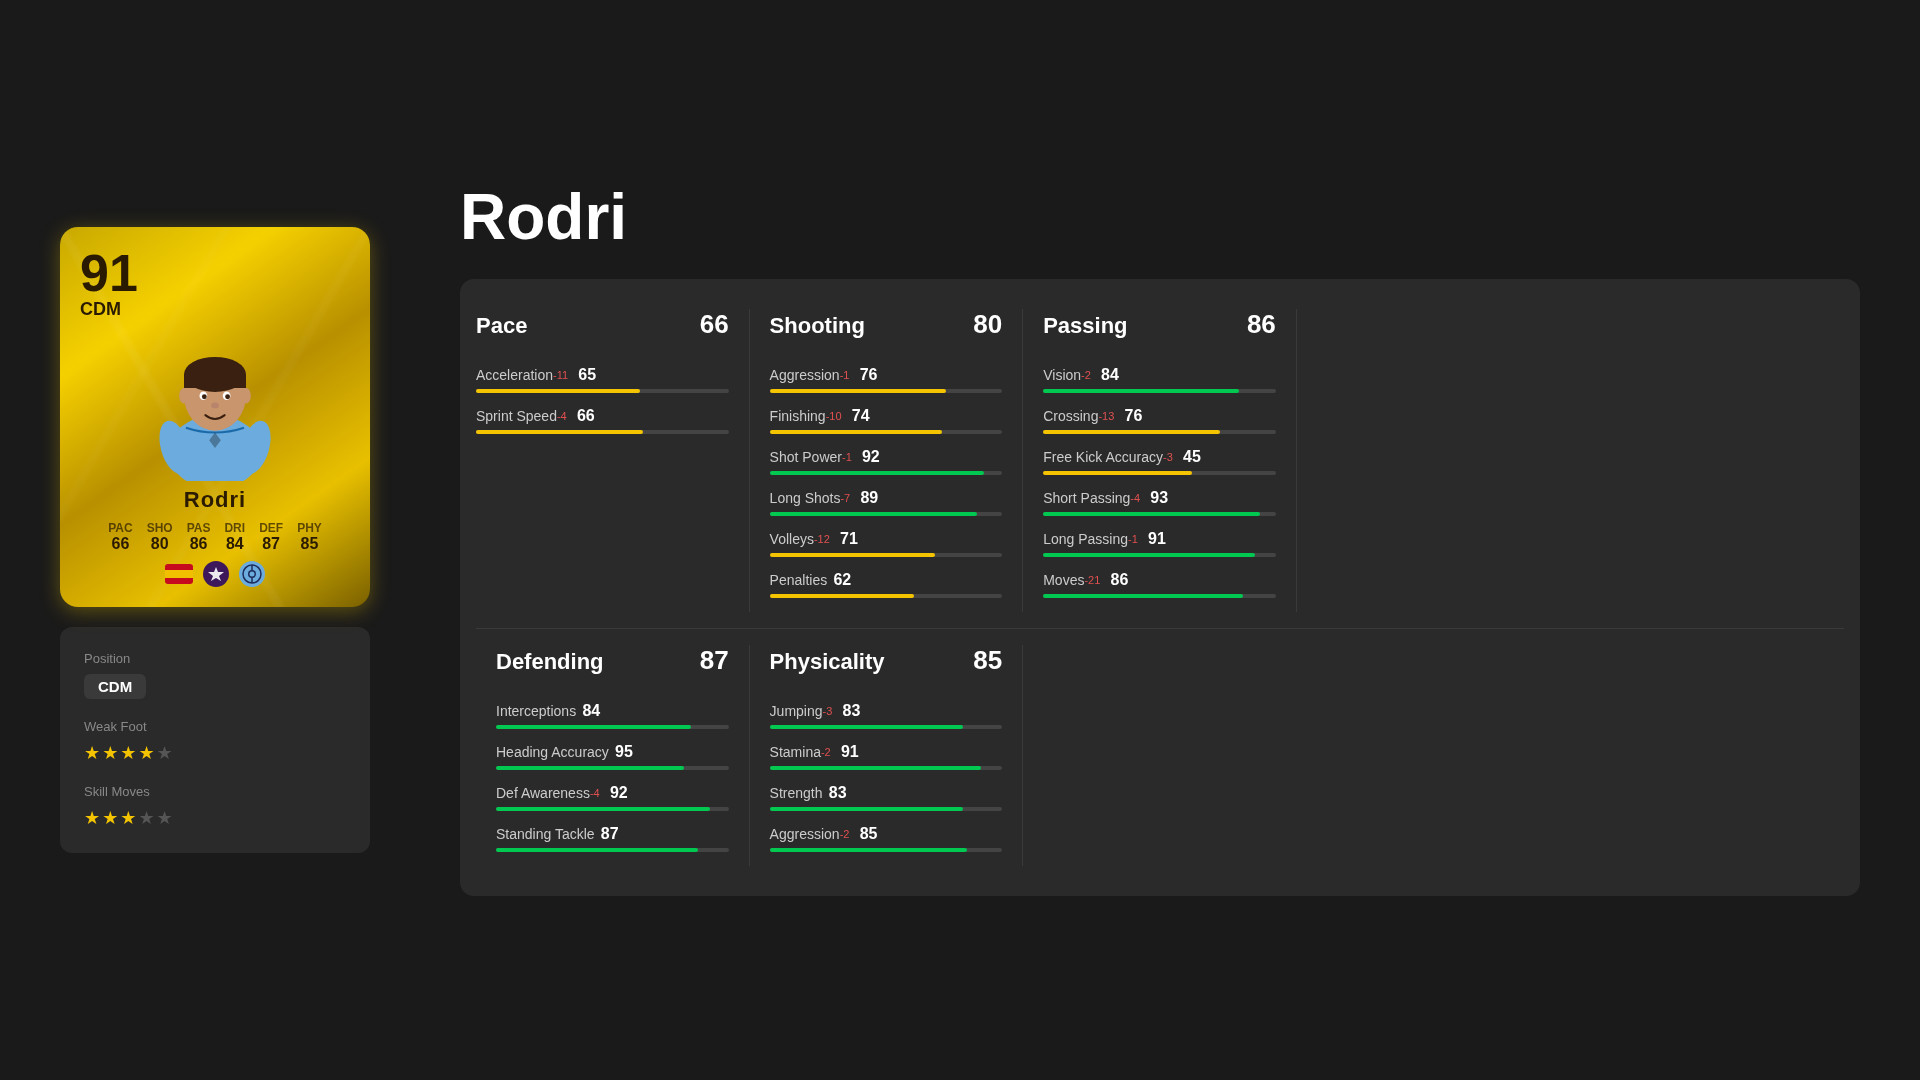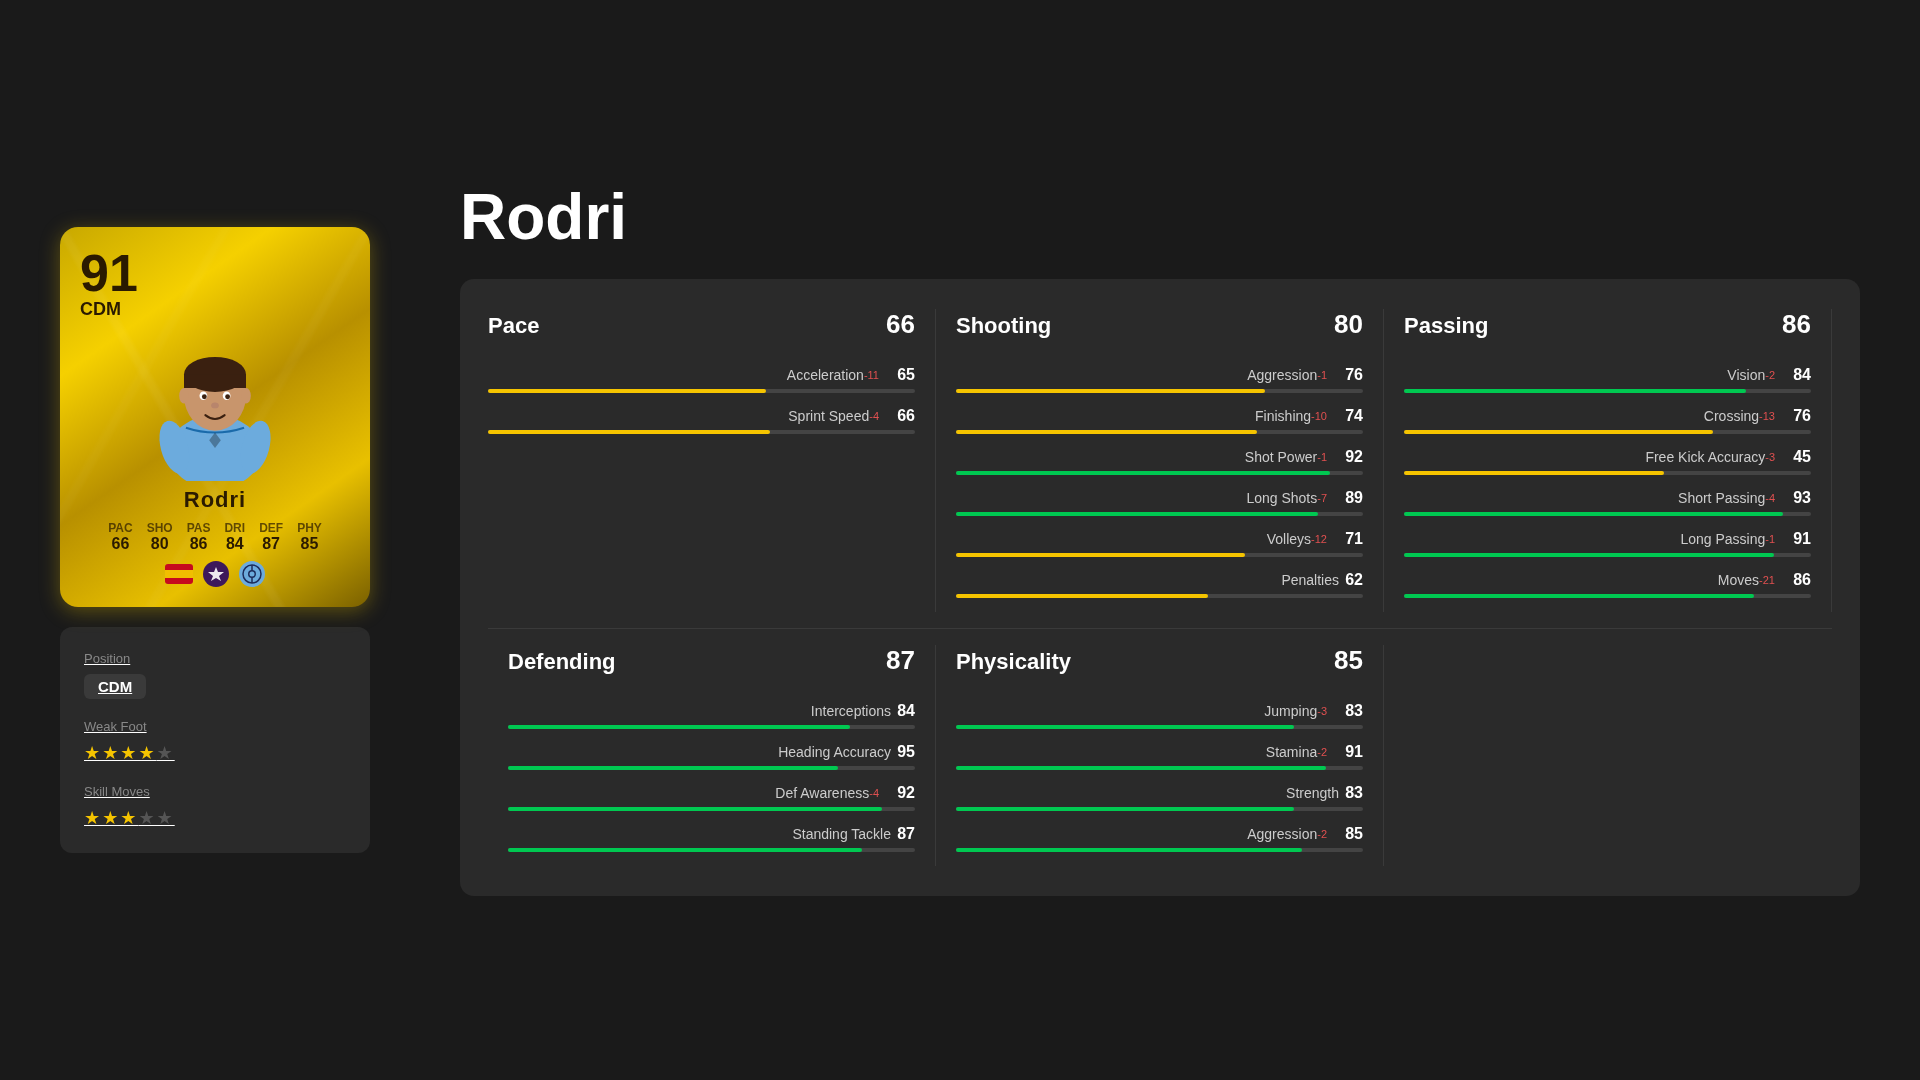--- a/index.html
+++ b/index.html
@@ -152,21 +152,21 @@
     
     .info-panel {
       background: #2a2a2a;
       border-radius: 12px;
       padding: 24px;
       width: 310px;
       display: flex;
       flex-direction: column;
       gap: 20px;
     }
-    .info-row { display: flex; flex-direction: column; gap: 8px; text-decoration: underline; }
+    .info-row { display: flex; flex-direction: column; gap: 8px; }
     .info-label {
       font-size: 13px;
       color: #888;
     }
     .info-value {
       font-size: 16px;
       font-weight: 600;
       color: #fff;
     }
     .position-badge {
@@ -196,23 +196,23 @@
     .player-name-title {
       font-size: 64px;
       font-weight: 900;
       color: #fff;
       line-height: 1;
       margin-bottom: 10px;
     }
     .stats-container {
       background: #2a2a2a;
       border-radius: 14px;
-      padding: 30px 28px;
+      padding: 30px 16px;
       display: grid;
-      grid-template-columns: 1fr 1fr 1fr;
+      grid-template-columns: 1fr 1fr 1fr 1fr 1fr;
       gap: 0;
       flex: 1;
     }
 
     
     .stat-category {
       padding: 0 20px;
       border-right: 1px solid #3a3a3a;
     }
     .stat-category:first-child { padding-left: 0; }
@@ -232,33 +232,33 @@
     .cat-value {
       font-size: 26px;
       font-weight: 900;
       color: #fff;
     }
     .stat-item {
       margin-bottom: 14px;
     }
     .stat-row {
       display: flex;
-      justify-content: flex-end;
+      justify-content: flex-start;
       align-items: center;
       margin-bottom: 5px;
     }
     .stat-name {
       font-size: 14px;
       color: #ccc;
       font-weight: 400;
     }
     .stat-right {
       display: flex;
       align-items: center;
-      gap: 12px;
+      gap: 4px;
     }
     .stat-modifier {
       font-size: 11px;
       color: #888;
     }
     .stat-modifier.negative { color: #e05050; }
     .stat-number {
       font-size: 16px;
       font-weight: 700;
       color: #fff;

